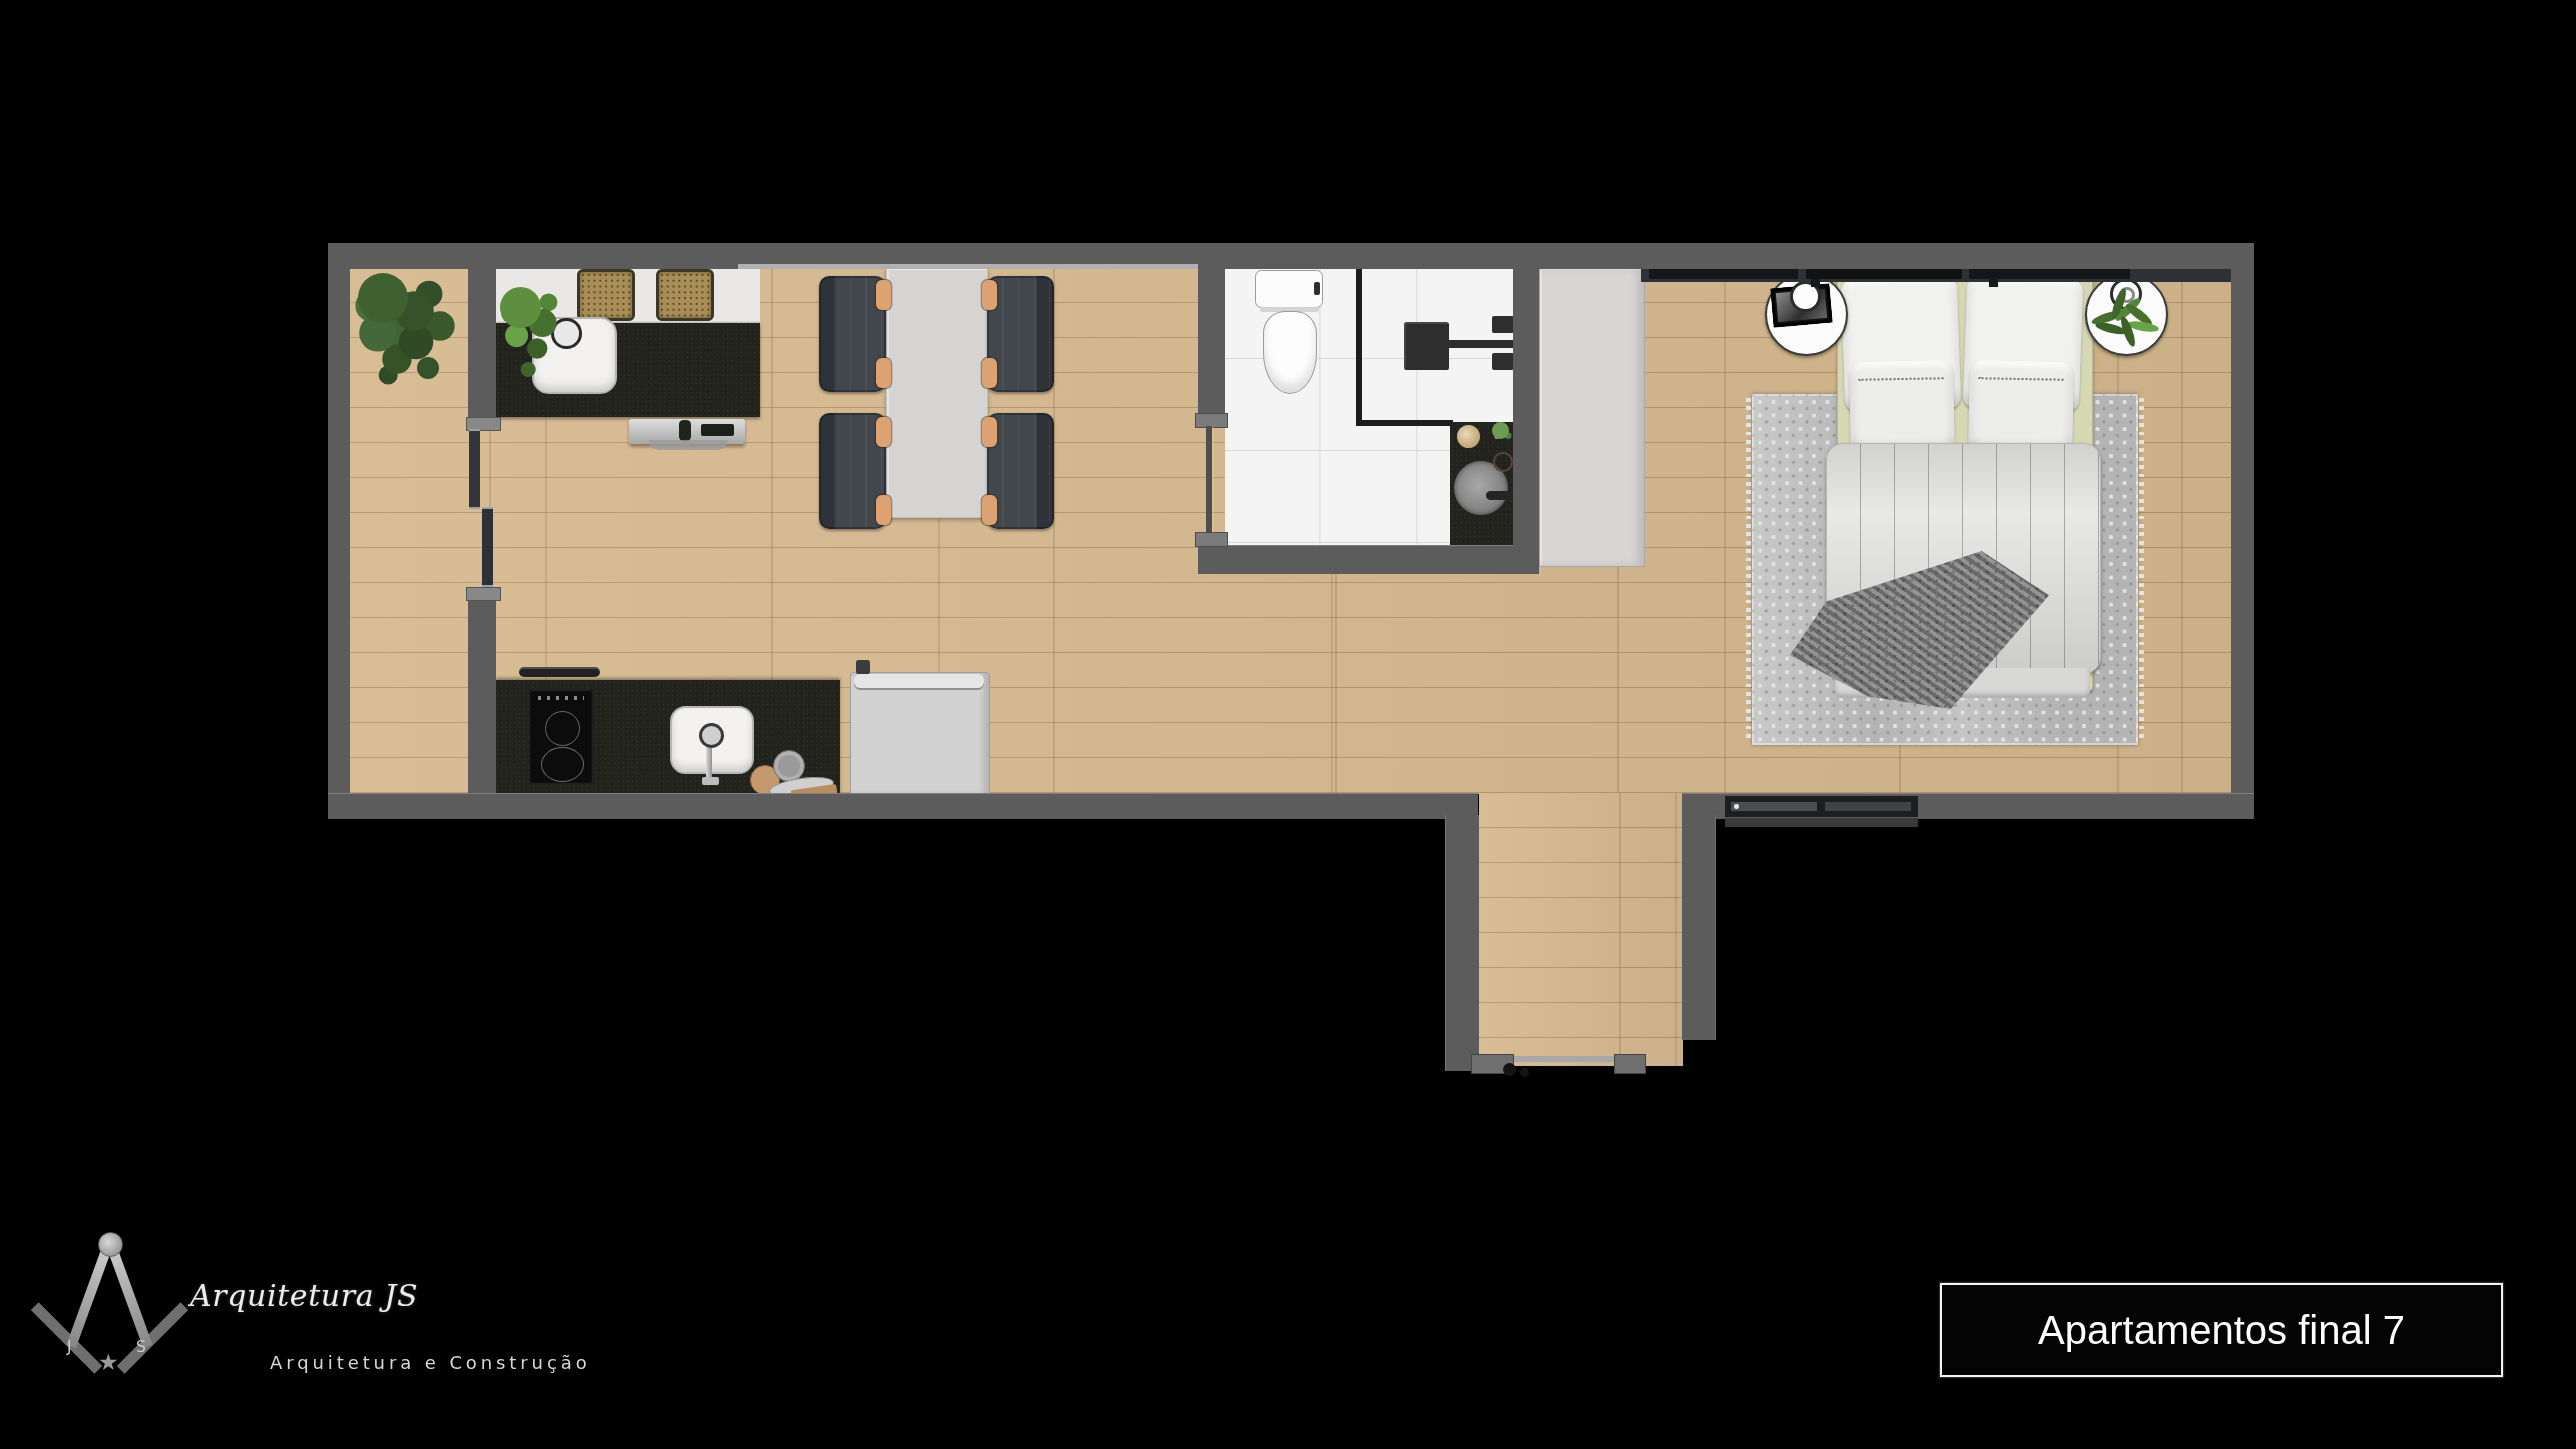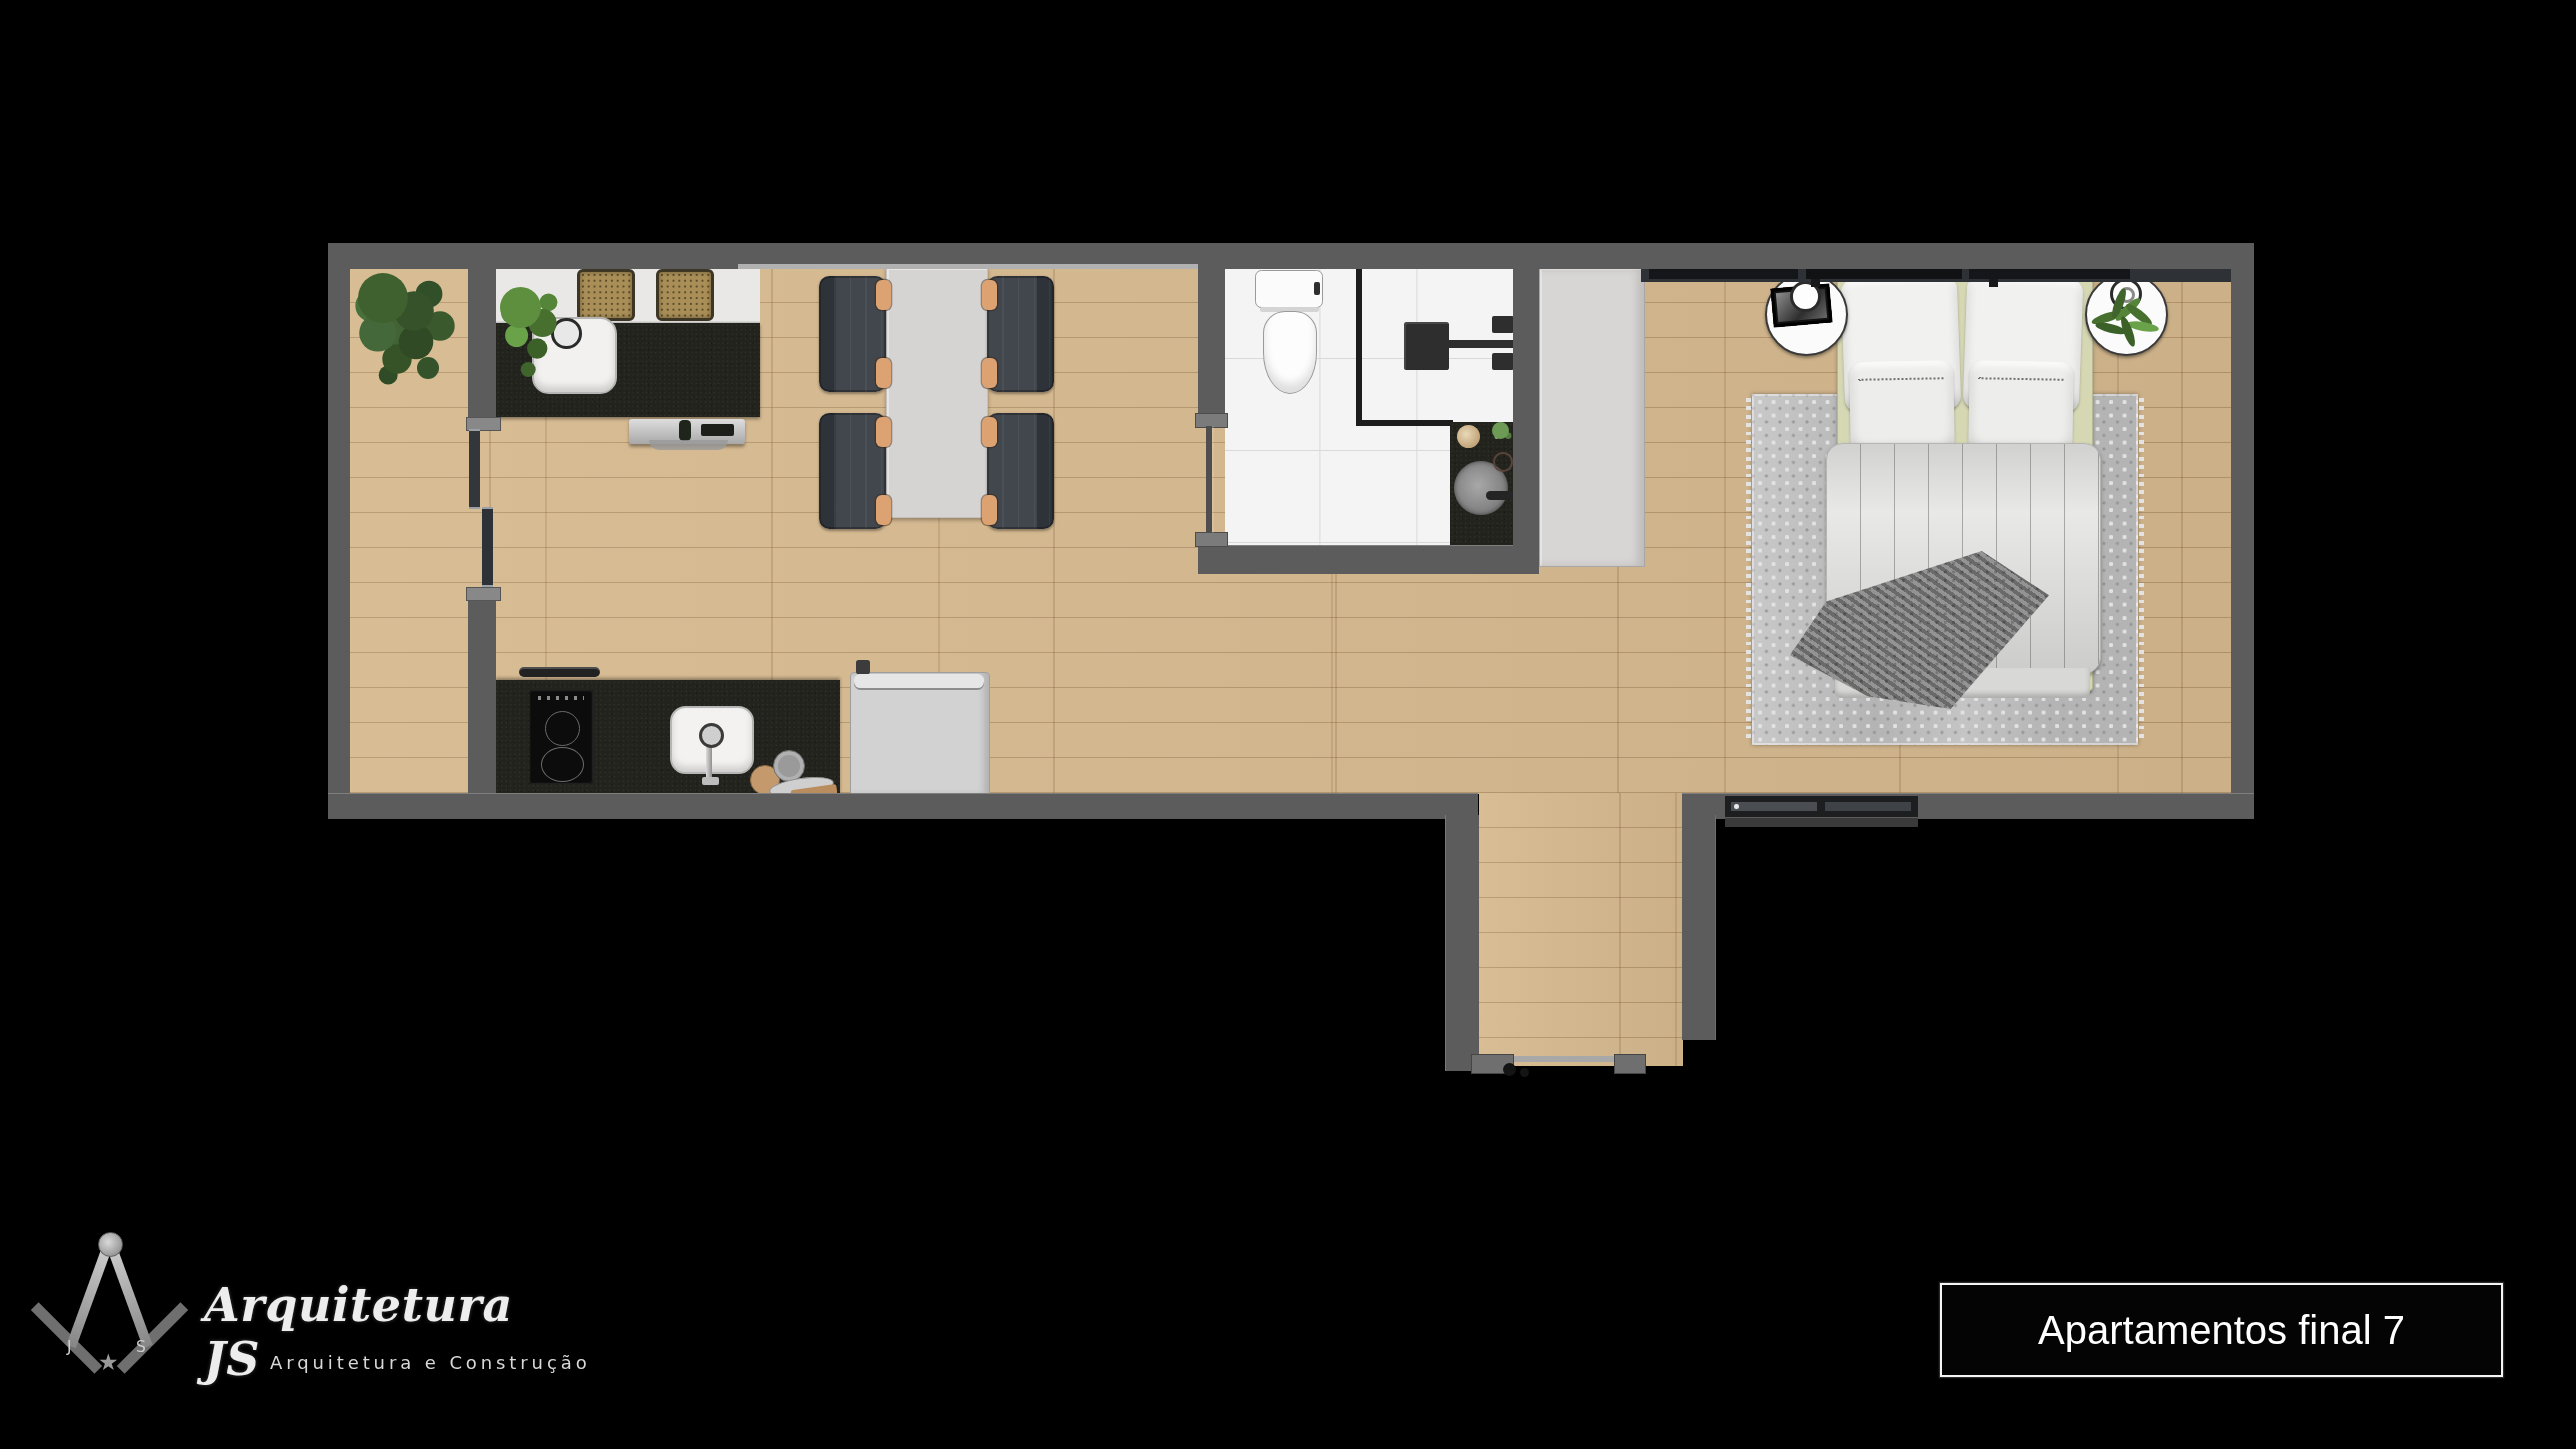--- a/index.html
+++ b/index.html
@@ -47,22 +47,22 @@
   .pillow{position:absolute;background:#f1f1ef;border-radius:14px;
      box-shadow:inset 0 -7.7px 10.3px rgba(0,0,0,.18), inset 0 5.2px 6.4px rgba(255,255,255,.85), 0 1.9px 2.6px rgba(0,0,0,.28);}
   .leaf{position:absolute;width:32px;height:9px;border-radius:50%;background:#4e7c33;}
   .bush{position:absolute;border-radius:50%;}
   .lampring{position:absolute;border-radius:50%;background:#fdfdfd;border:3.2px solid #2b2b2b;}
   .nstand{position:absolute;width:79px;height:79px;border-radius:50%;background:#fbfbfb;border:2.6px solid #3a3a3a;
      box-shadow:0 1.9px 3.2px rgba(0,0,0,.4);}
   .fixture{position:absolute;background:#2b2b2b;}
   
   #brand-name{position:absolute;left:190px;top:1278px;width:361px;color:#ededed;
-     font-family:"DejaVu Serif",serif;font-style:italic;font-weight:bold;font-size:46px;letter-spacing:0.6px;
-     text-shadow:0 0 3.9px rgba(255,255,255,.25);margin-left:14px;}
+     font-family:"DejaVu Serif",serif;font-style:italic;font-weight:normal;font-size:30px;letter-spacing:0.6px;
+     text-shadow:0 0 3.9px rgba(255,255,255,.25);}
   #brand-subtitle{position:absolute;left:270px;top:1352px;color:#d8d8d8;
      font-family:"DejaVu Sans",sans-serif;font-size:18px;letter-spacing:3.9px;}
   #title-box{position:absolute;left:1940px;top:1283px;width:559px;height:90px;background:#040404;
      border:2.6px solid #f5f5f5;box-shadow:0 0 0 1.3px #2a2a2a;display:flex;align-items:center;justify-content:center;}
   #title-box span{color:#ffffff;font-size:40px;font-family:"Liberation Sans",sans-serif;}
 </style>
 </head>
 <body>
 
 <div id="stage">

